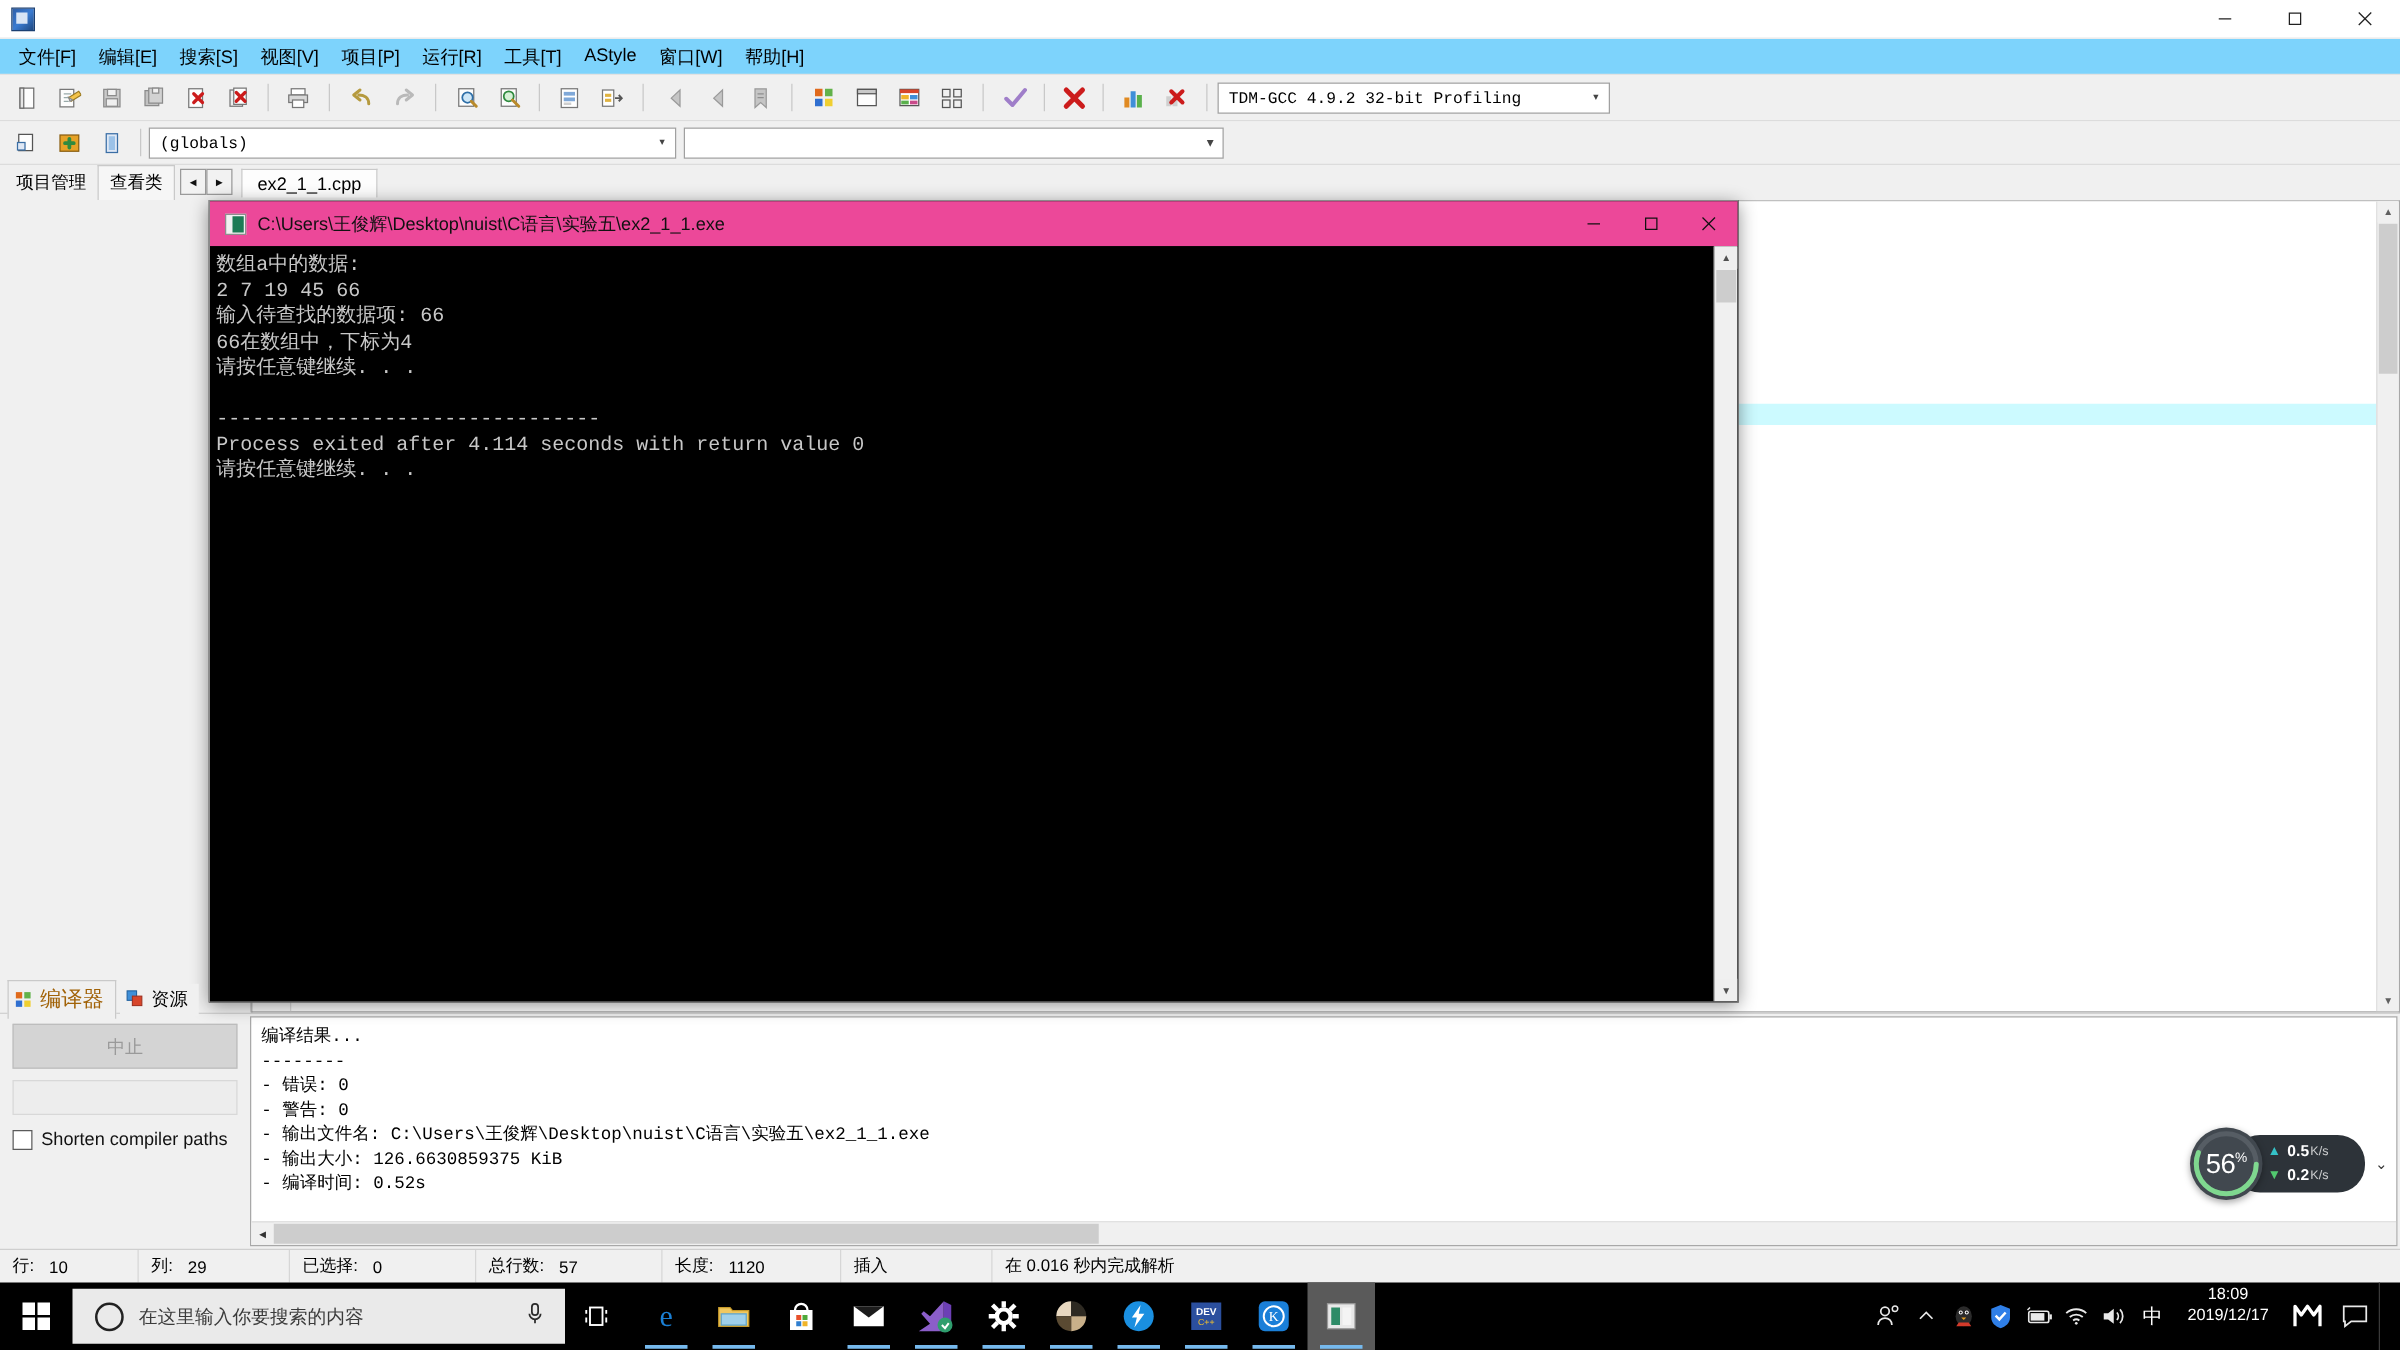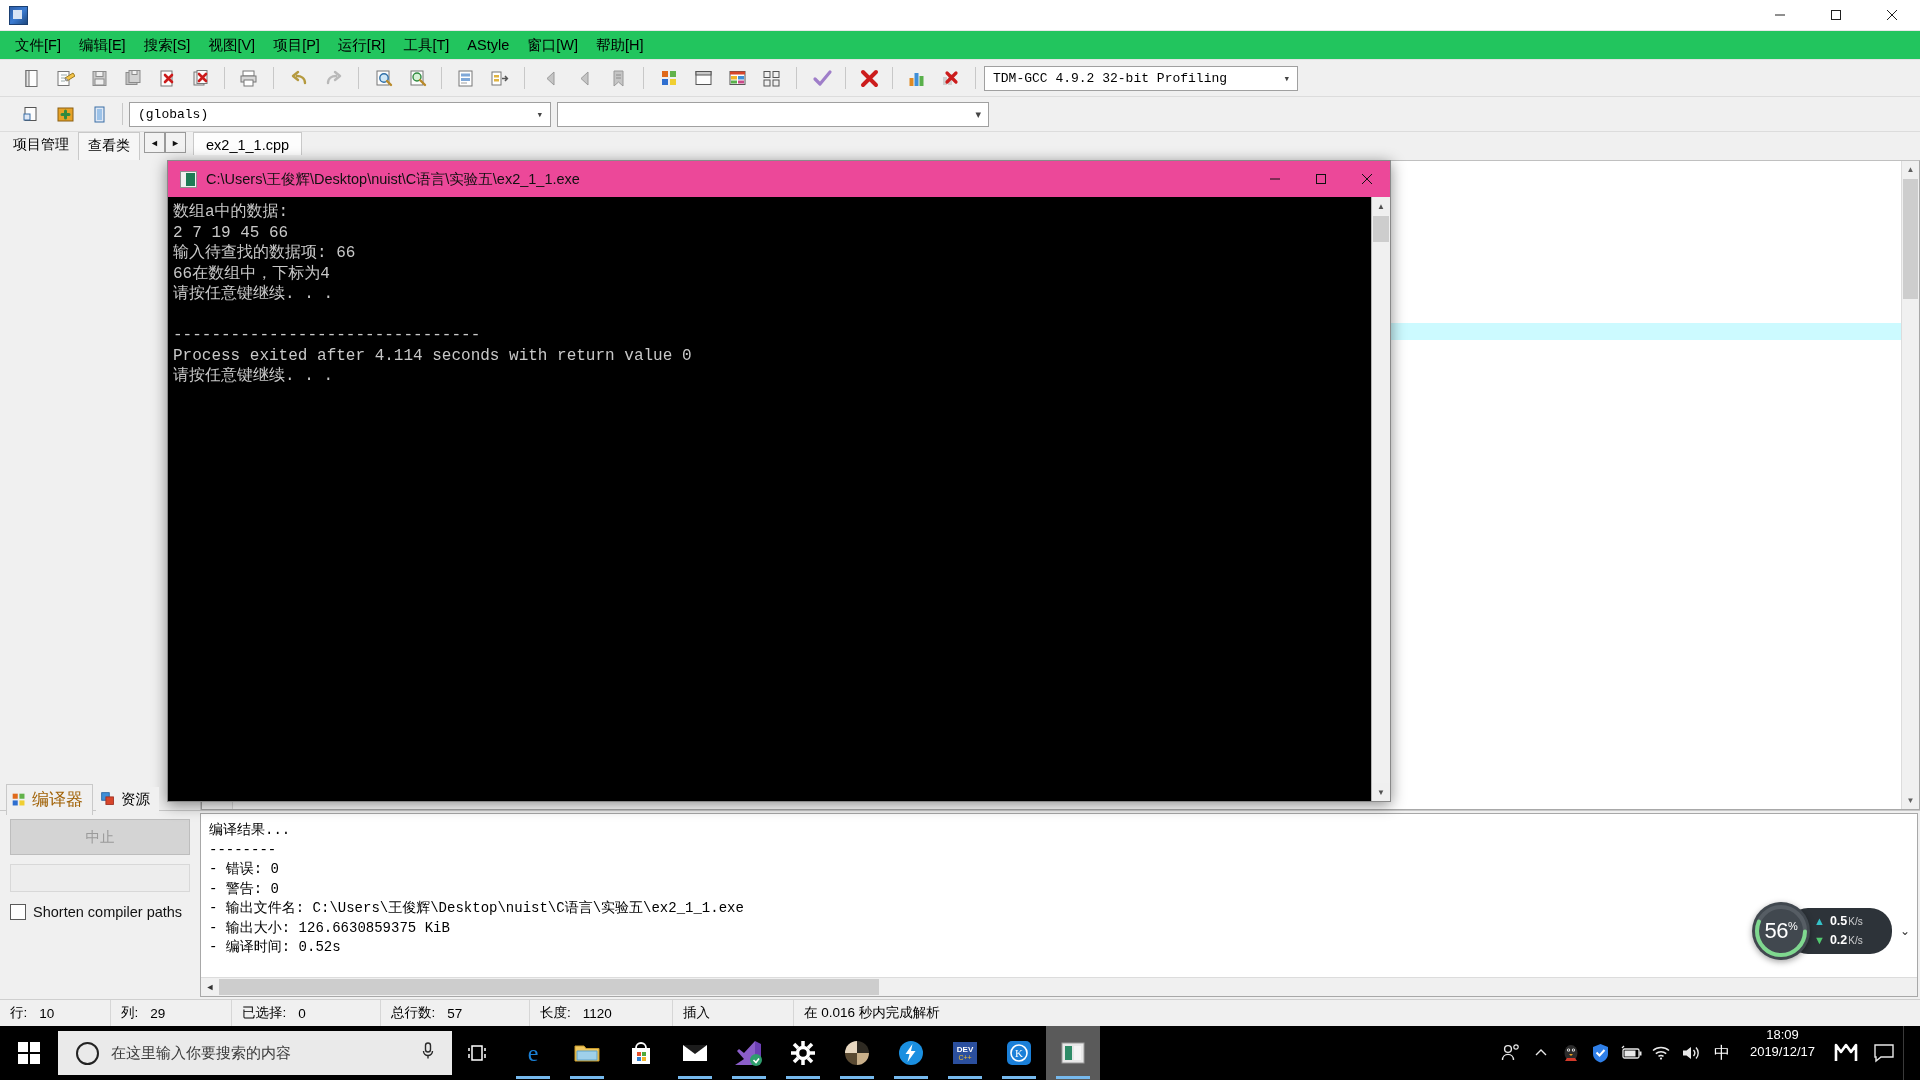--- a/index.html
+++ b/index.html
@@ -45,32 +45,32 @@
   }
   .tb-btns { position: absolute; right: 0; top: 0; height: 30px; display: flex; }
   .tb-btn {
     width: 56px; height: 30px; display: flex; align-items: center; justify-content: center;
     color: #202020;
   }
   .tb-btn svg { display:block; }
 
   
   .menubar {
-    height: 28px; background: #22c55e; display: flex; align-items: center;
+    height: 28px; background: #7dd3fc; display: flex; align-items: center;
     padding-left: 6px; border-bottom: 1px solid #e2e2e2;
   }
   .menu-item {
     font-size: 14.5px; color: #000; padding: 3px 9px; white-space: nowrap;
     cursor: default;
   }
 
   
   .toolbar-row {
     height: 36px; background: #f0f0f0; display: flex; align-items: center;
-    border-bottom: 1px solid #dcdcdc; padding-left: 14px;
+    border-bottom: 1px solid #dcdcdc; padding-left: 4px;
   }
   .toolbar-row.second { height: 34px; }
   .tgroup { display: flex; align-items: center; }
   .tsep {
     width: 1px; height: 22px; background: #c8c8c8; margin: 0 6px;
   }
   .tsep.dbl { margin: 0 8px; }
   .tbtn {
     width: 30px; height: 28px; display: flex; align-items: center; justify-content: center;
     border: 1px solid transparent; margin: 0 1px;
@@ -88,21 +88,21 @@
     position: absolute; right: 7px; top: 50%; transform: translateY(-50%);
     color: #444; font-size: 11px;
   }
   .combo-flat {
     height: 23px; border: 1px solid #a0a0a0; background: #ffffff; position: relative;
   }
   .combo-flat .caret { position:absolute; right: 7px; top: 50%; transform: translateY(-50%); color:#444; font-size:11px; }
 
   
   .tabsrow {
-    height: 28px; background: #f0f0f0; display: flex; align-items: flex-start;
+    height: 28px; background: #f0f0f0; display: flex; align-items: center;
     padding-left: 4px; position: relative;
   }
   .ptab {
     font-size: 14px; color: #000; padding: 4px 9px 5px 9px; white-space: nowrap;
   }
   .ptab.active { font-weight: normal; }
   .ptab.boxed {
     background: #f6f6f6; border: 1px solid #c9c9c9; border-bottom: none;
   }
   .spin-wrap { display: flex; margin: 0 2px 1px 4px; }

